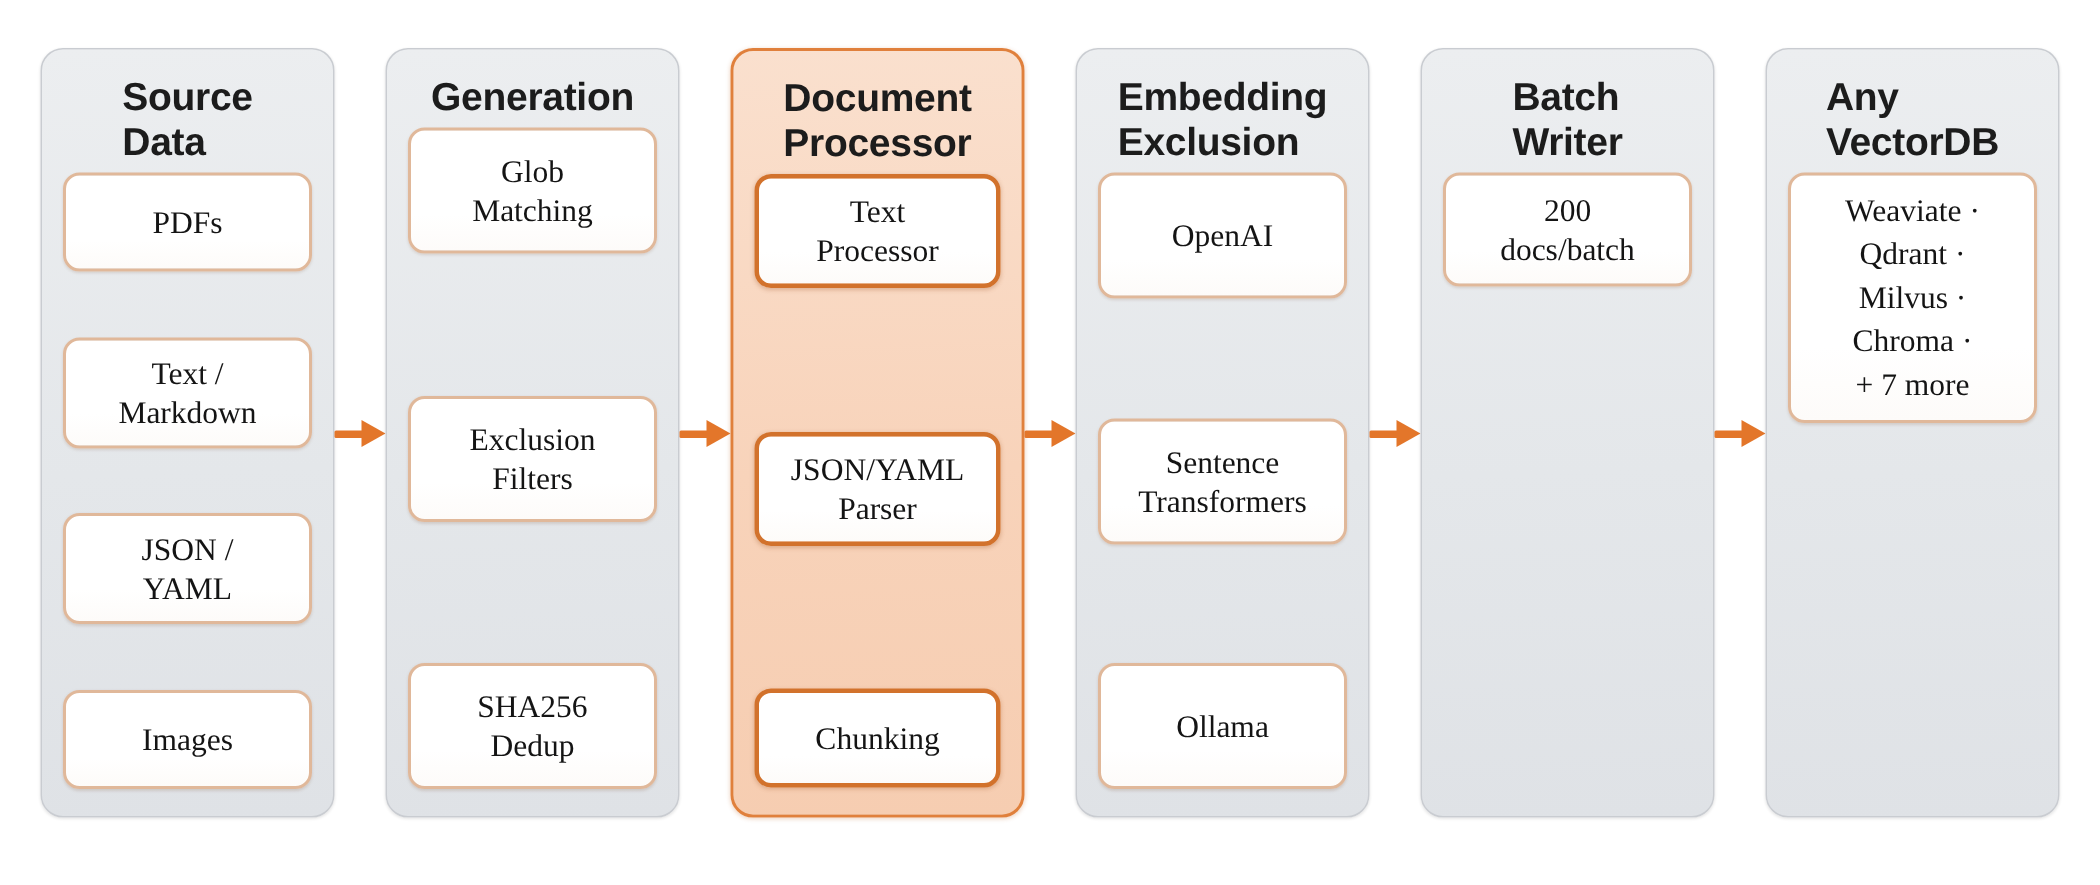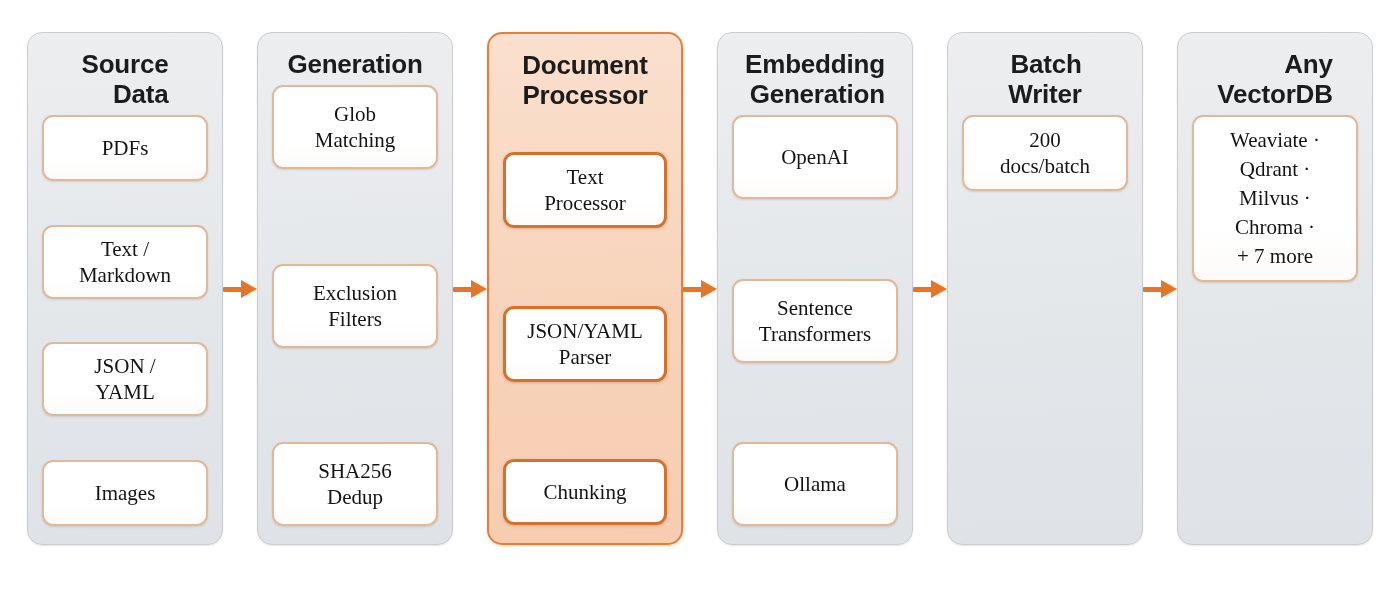--- a/index.html
+++ b/index.html
@@ -38,29 +38,28 @@
     display: flex;
     flex-direction: column;
     align-items: center;
     padding: 16px 14px 18px 14px;
   }
 
   .stage.highlight {
     background: linear-gradient(178deg, #fae0ce 0%, #f8d3ba 55%, #f6cdb1 100%);
     border: 2px solid #e0803c;
     box-shadow: 0 1px 3px rgba(190,100,40,0.28);
-    gap: 36px;
   }
 
   .stage-title {
     font-size: 26px;
     font-weight: bold;
     color: #1c1c1c;
     line-height: 30px;
-    text-align: right;
+    text-align: left;
     letter-spacing: -0.2px;
     margin-bottom: 6px;
     white-space: pre-line;
   }
 
   
   .stage-body {
     width: 100%;
     flex: 1 1 auto;
     display: flex;
@@ -185,21 +184,21 @@
     </div>
   </div>
 
   <div class="arrow">
     <span class="shaft"></span>
     <span class="head"></span>
   </div>
 
   <div class="stage">
     <div class="stage-title">Embedding
-Generation</div>
+Exclusion</div>
     <div class="stage-body spread">
       <div class="card tall">OpenAI</div>
       <div class="card tall">Sentence
 Transformers</div>
       <div class="card tall">Ollama</div>
     </div>
   </div>
 
   <div class="arrow">
     <span class="shaft"></span>

